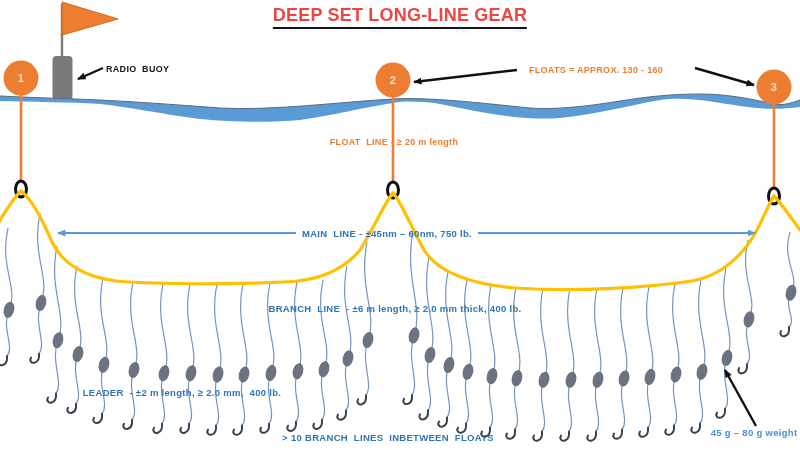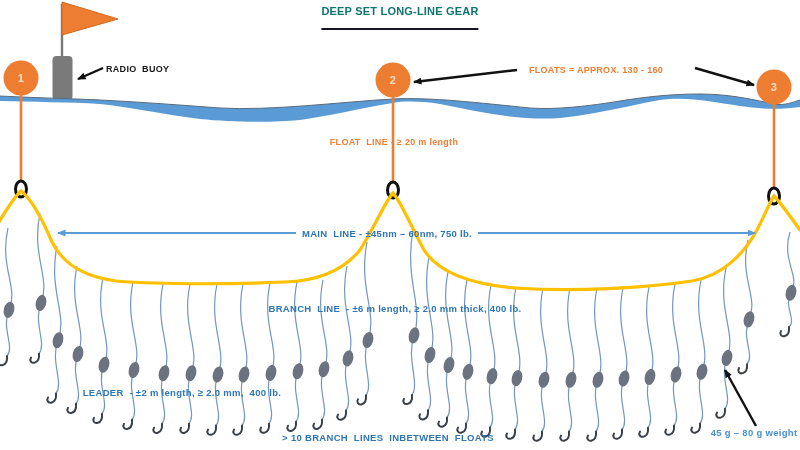--- a/index.html
+++ b/index.html
@@ -1,20 +1,20 @@
 <!DOCTYPE html>
 <html><head>
 <meta charset="utf-8">
 <style>
   html,body{margin:0;padding:0;background:#ffffff;}
   .stage{position:relative;width:800px;height:450px;background:#ffffff;overflow:hidden;
          font-family:"Liberation Sans", sans-serif;}
   .title{position:absolute;top:5px;left:50%;transform:translateX(-50%);
-         font-size:11px;font-weight:800;letter-spacing:.2px;color:#0f766e;
-         border-bottom:2.5px solid #15151f;padding-bottom:11px;white-space:nowrap;}
+         font-size:18px;font-weight:800;letter-spacing:.2px;color:#ef4444;
+         border-bottom:2.5px solid #15151f;padding-bottom:1px;white-space:nowrap;}
   svg{position:absolute;top:0;left:0;}
   svg text{font-family:"Liberation Sans", sans-serif;font-weight:bold;letter-spacing:.3px;}
   .lbl-orange{fill:#ED7D31;font-size:9px;}
   .lbl-blue{fill:#2E75B6;font-size:9.5px;}
   .lbl-blue-light{fill:#4A90D2;font-size:9.5px;}
   .lbl-black{fill:#161616;font-size:9px;}
   .water{fill:#5B9BD5;}
   .water-edge{fill:none;stroke:#5a6b7d;stroke-width:1;}
   .floatline{stroke:#ED7D31;stroke-width:2.6;}
   .mainline{fill:none;stroke:#FFC000;stroke-width:3.2;stroke-linecap:round;}

